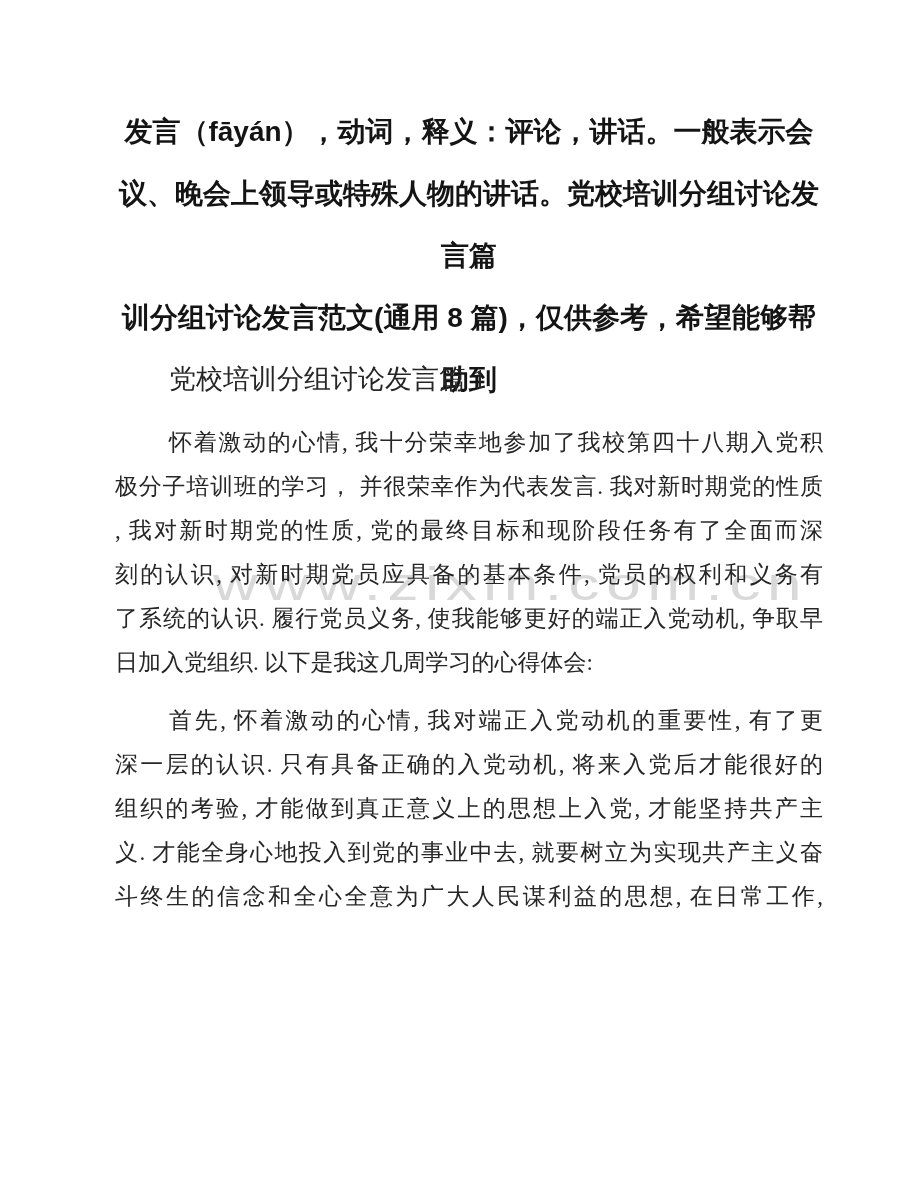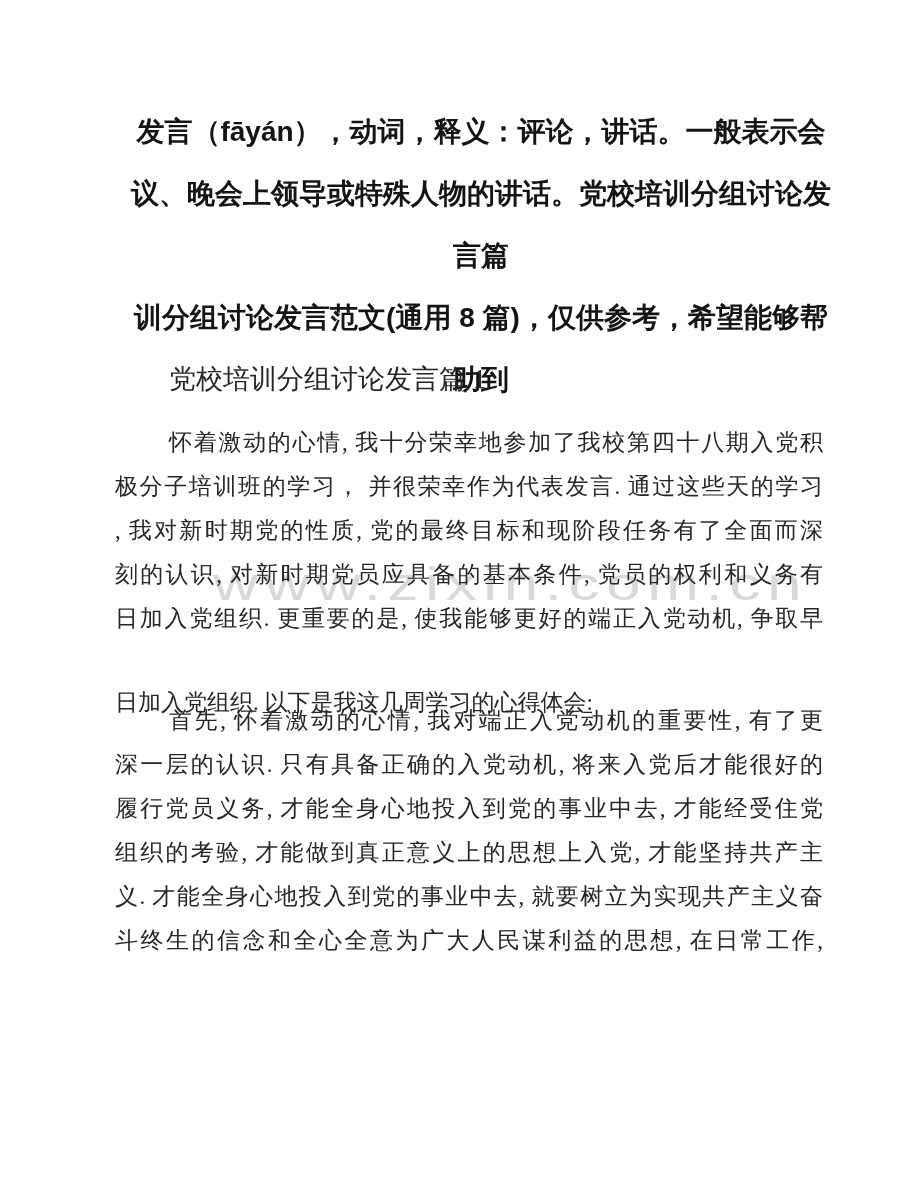--- a/index.html
+++ b/index.html
@@ -34,21 +34,21 @@
     position: absolute;
     left: 115px;
     top: 0;
     width: 708px;
     z-index: 1;
     color: #222222;
   }
   
   .intro {
     position: absolute;
-    left: 12px;
+    left: 0;
     top: 101px;
     width: 708px;
     font-family: "Liberation Sans", "DejaVu Sans", sans-serif;
     font-weight: 700;
     font-size: 28px;
     line-height: 62px;
     color: #141414;
   }
   .intro .line { text-align: center; }
   
@@ -76,21 +76,20 @@
   .para-1 { top: 421px; }
   .para-2 { top: 699px; }
   .para .line {
     text-align: justify;
     text-align-last: justify;
   }
   .para .line.first { text-indent: 54px; }
   .para .line.last {
     text-align: left;
     text-align-last: left;
-    margin-top: 40px;
   }
 </style>
 </head>
 <body>
 
 <div class="page">
 
   <div class="watermark">www.zixin.com.cn</div>
 
   <div class="content">
@@ -98,31 +97,30 @@
     <div class="intro">
       <div class="line">发言（fāyán），动词，释义：评论，讲话。一般表示会</div>
       <div class="line">议、晚会上领导或特殊人物的讲话。党校培训分组讨论发言篇</div>
       <div class="line">训分组讨论发言范文(通用 8 篇)，仅供参考，希望能够帮助到</div>
     </div>
 
     <h2 class="sec-title">党校培训分组讨论发言篇 1</h2>
 
     <div class="para para-1">
       <div class="line first">怀着激动的心情, 我十分荣幸地参加了我校第四十八期入党积</div>
-      <div class="line">极分子培训班的学习， 并很荣幸作为代表发言. 通过这些天的学习</div>
+      <div class="line">极分子培训班的学习， 并很荣幸作为代表发言. 我对新时期党的性质</div>
       <div class="line">, 我对新时期党的性质, 党的最终目标和现阶段任务有了全面而深</div>
       <div class="line">刻的认识, 对新时期党员应具备的基本条件, 党员的权利和义务有</div>
-      <div class="line">日加入党组织. 更重要的是, 使我能够更好的端正入党动机, 争取早</div>
+      <div class="line">了系统的认识. 履行党员义务, 使我能够更好的端正入党动机, 争取早</div>
       <div class="line last">日加入党组织. 以下是我这几周学习的心得体会:</div>
     </div>
 
     <div class="para para-2">
       <div class="line first">首先, 怀着激动的心情, 我对端正入党动机的重要性, 有了更</div>
       <div class="line">深一层的认识. 只有具备正确的入党动机, 将来入党后才能很好的</div>
-      <div class="line">履行党员义务, 才能全身心地投入到党的事业中去, 才能经受住党</div>
       <div class="line">组织的考验, 才能做到真正意义上的思想上入党, 才能坚持共产主</div>
       <div class="line">义. 才能全身心地投入到党的事业中去, 就要树立为实现共产主义奋</div>
       <div class="line">斗终生的信念和全心全意为广大人民谋利益的思想, 在日常工作,</div>
 
     </div>
 
   </div>
 </div>
 
 </body></html>

